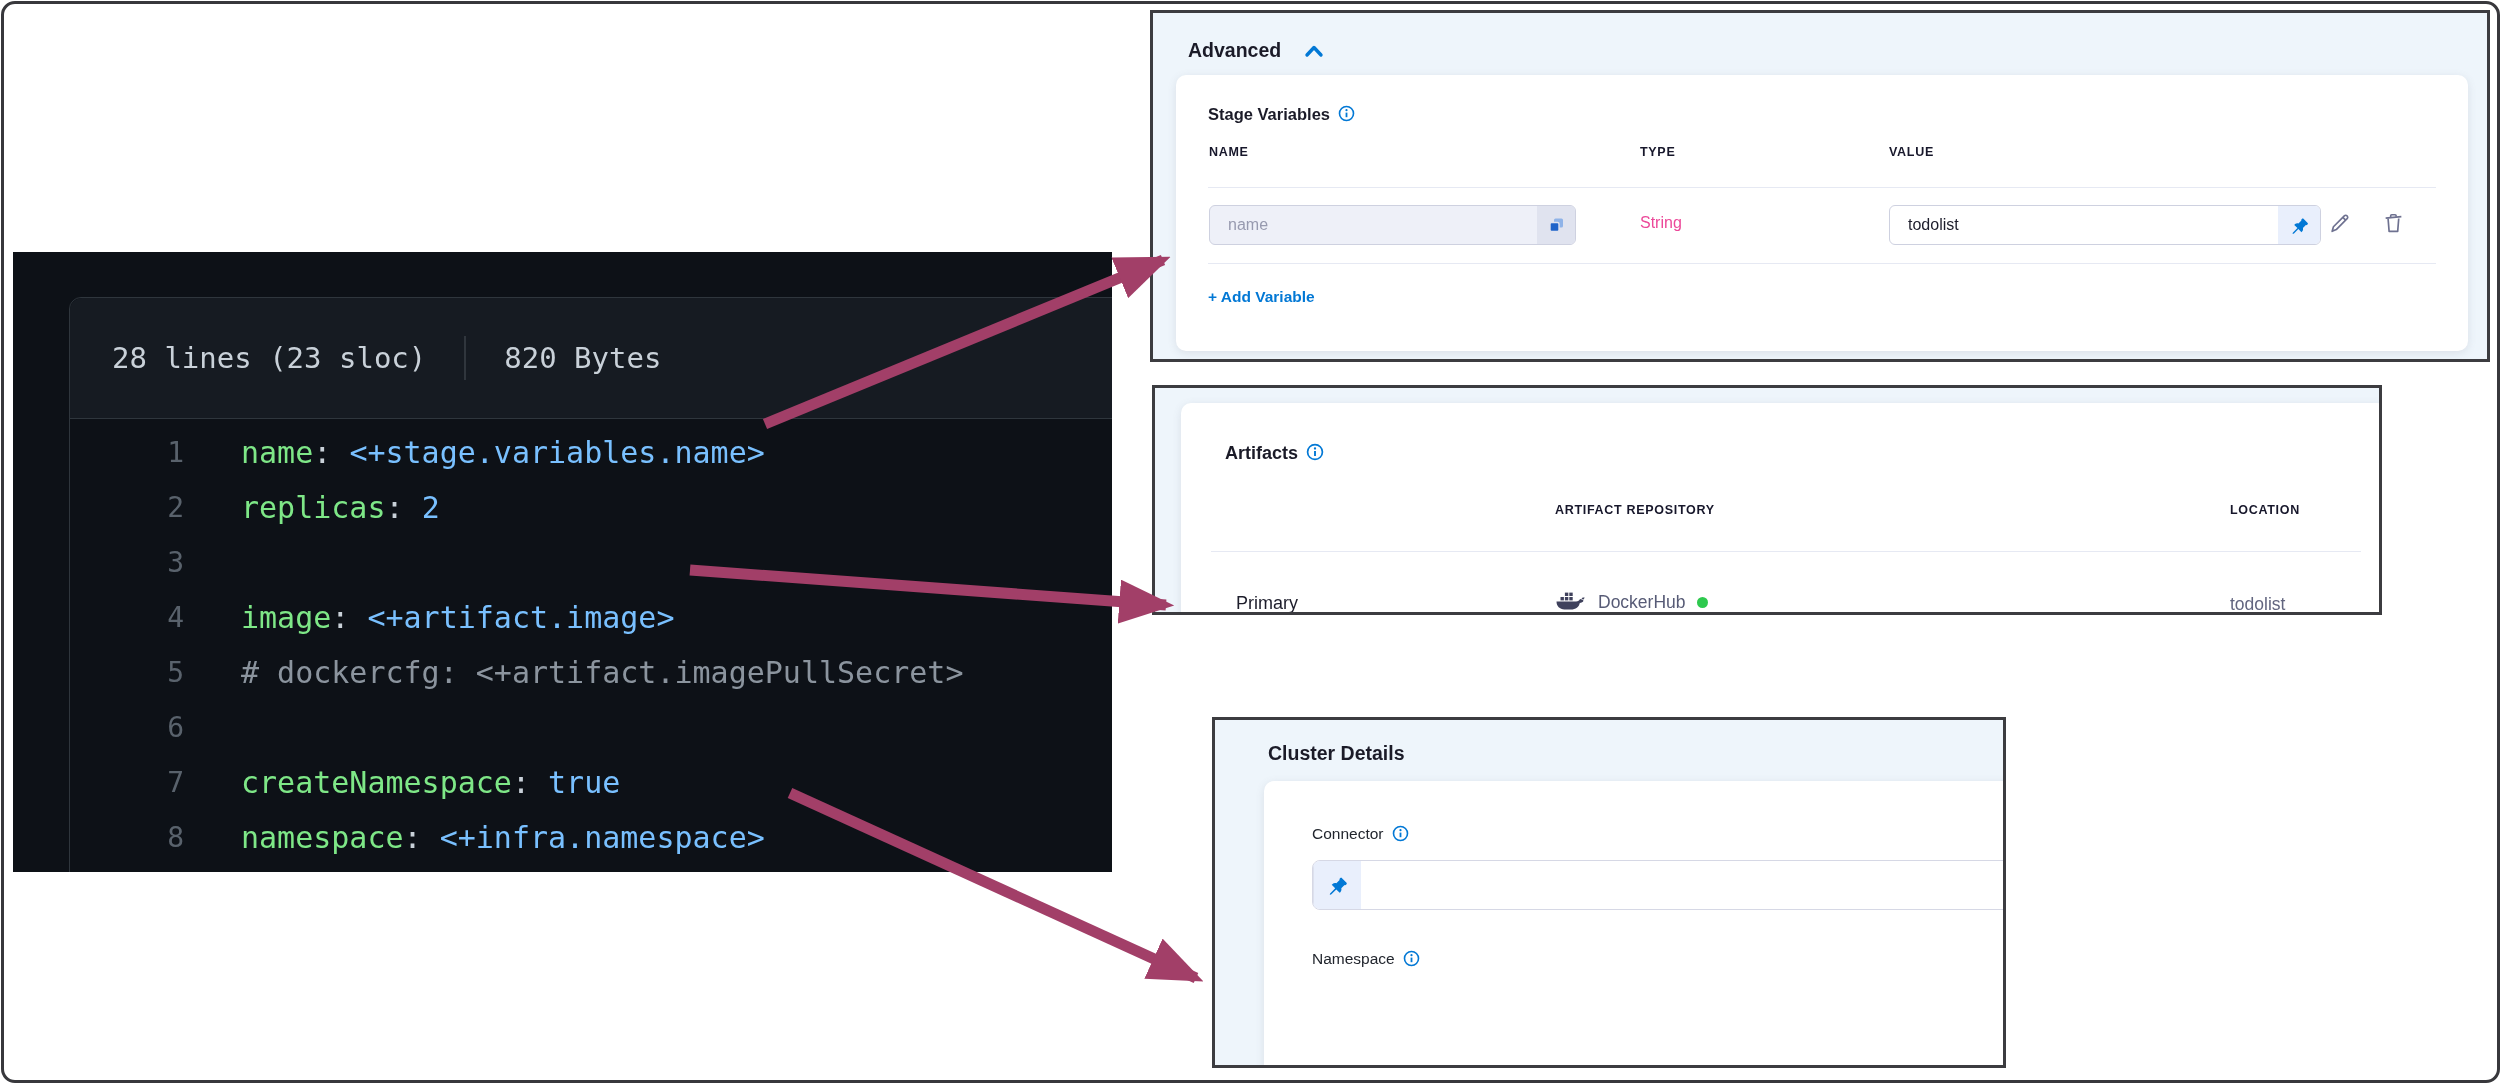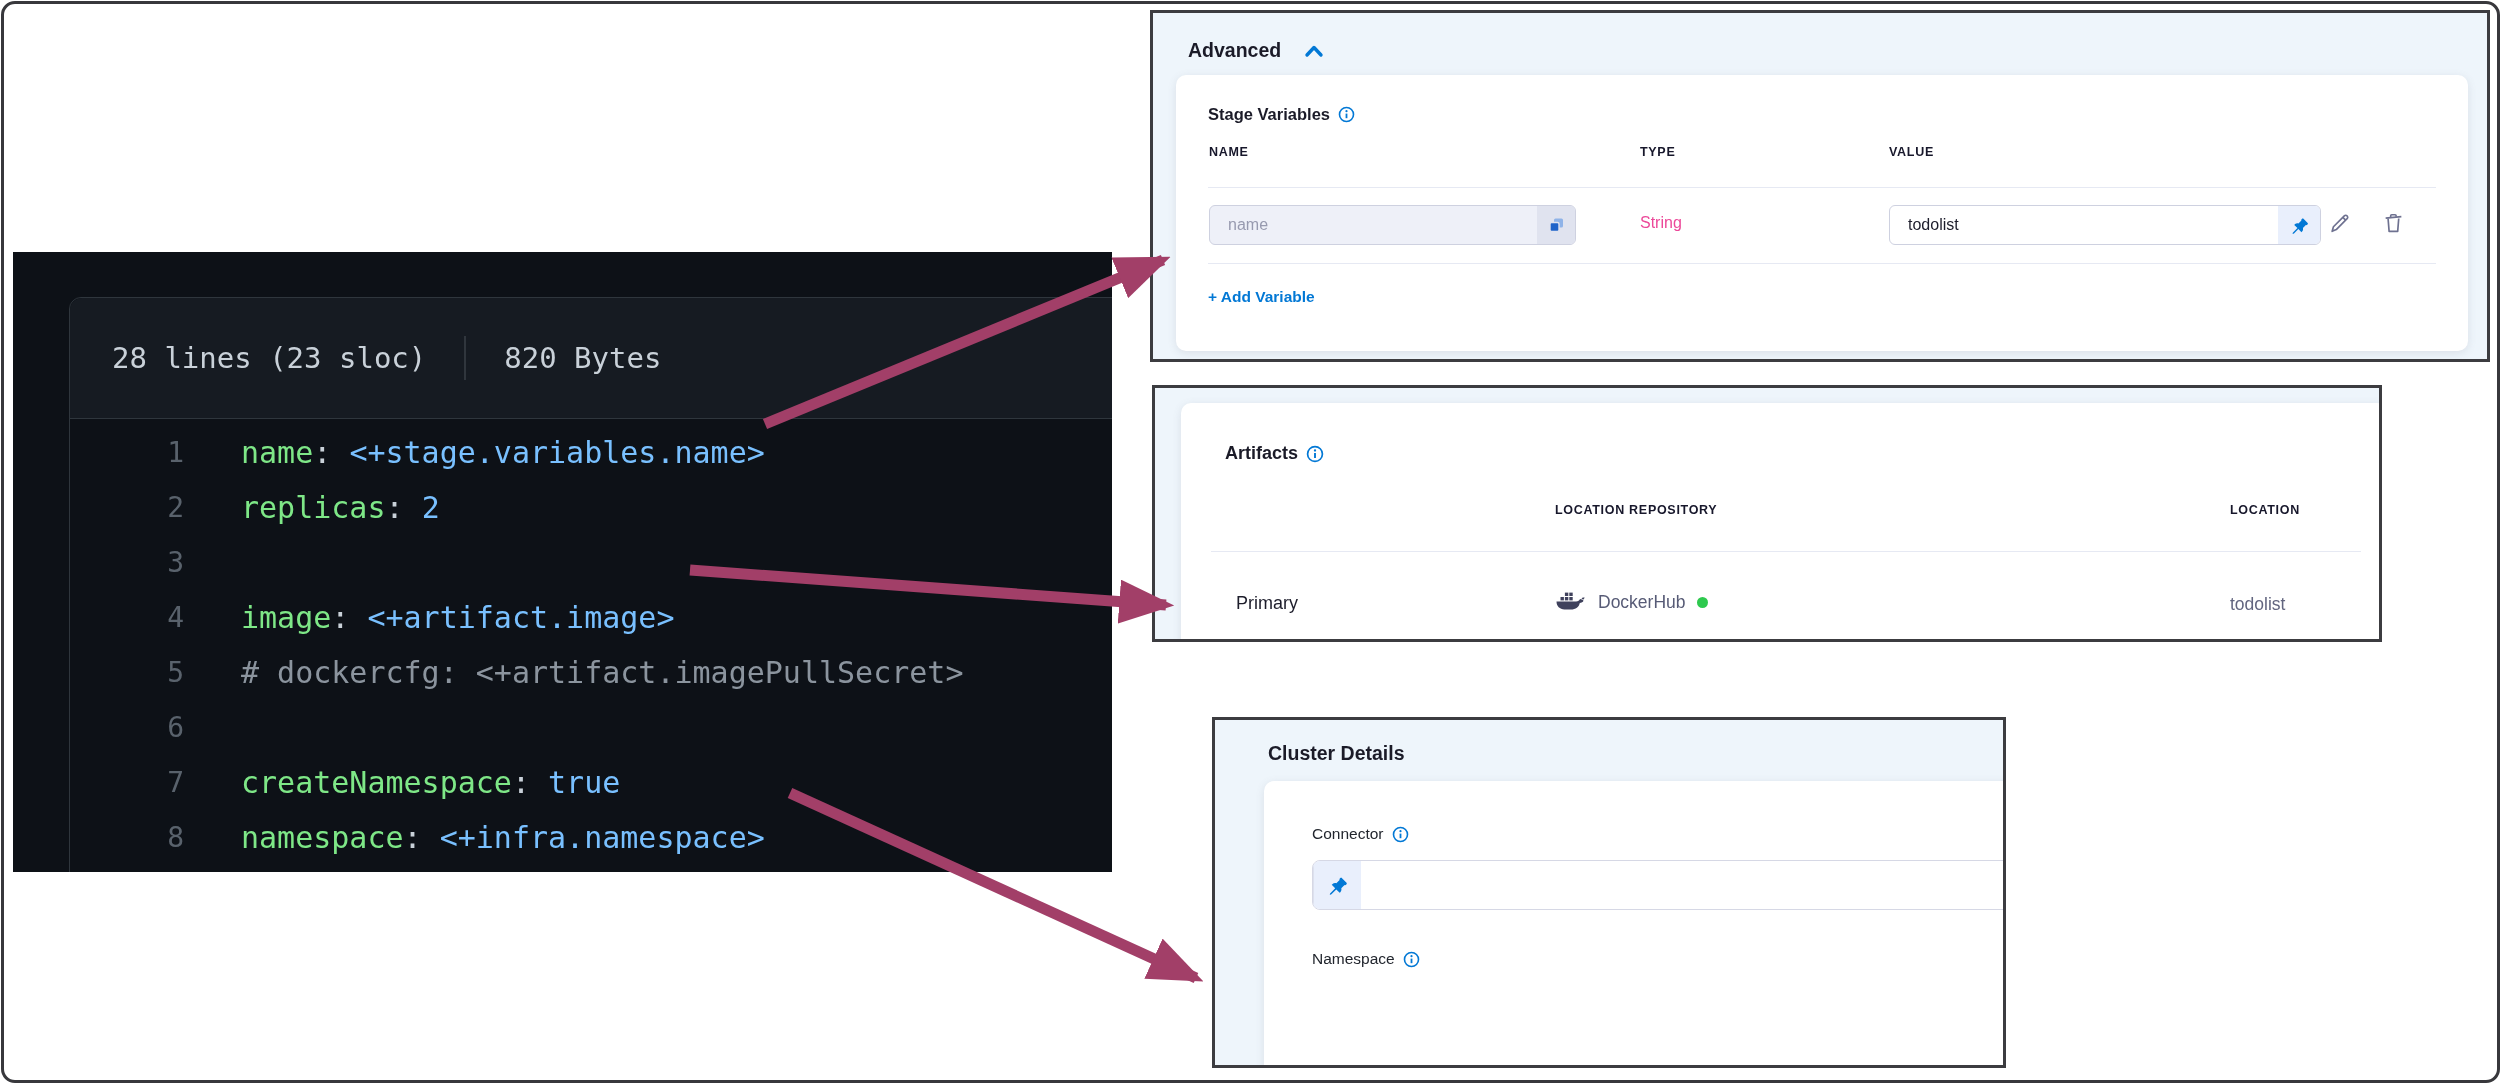--- a/index.html
+++ b/index.html
@@ -35,21 +35,21 @@
   .s-comment{color:#8b949e;}
 
   
   .panel{position:absolute;background:var(--panel-bg);
          border:3px solid var(--panel-border);box-sizing:border-box;overflow:hidden;}
   .card{position:absolute;background:#ffffff;border-radius:10px;
         box-shadow:0 2px 8px rgba(96,97,112,0.14);}
   .hdr-label{position:absolute;font-size:12.5px;font-weight:bold;letter-spacing:.7px;
              color:#17172b;}
   .divider{position:absolute;height:1px;background:var(--divider);}
-  .label-with-info{display:flex;align-items:center;gap:8px;}
+  .label-with-info{display:flex;gap:8px;}
   .title{font-weight:bold;color:#1b1b28;}
   .blue-link{color:var(--accent);font-weight:bold;font-size:15.5px;}
   .ginfo{flex:none;display:inline-flex;}
 
   
   .p-advanced{left:1150px;top:10px;width:1340px;height:352px;}
   .adv-title{position:absolute;left:35px;top:26px;display:flex;align-items:center;gap:23px;
              font-size:19.5px;}
   .adv-card{left:23px;top:62px;width:1292px;height:276px;}
   .sv-label{position:absolute;left:32px;top:30px;font-size:16.5px;font-weight:bold;color:#1b1b28;}
@@ -66,21 +66,21 @@
                background:#fff;border:1px solid #ced1e0;border-radius:6px;
                box-sizing:border-box;display:flex;align-items:center;overflow:hidden;}
   .value-input .val{flex:1;padding-left:18px;font-size:16px;color:var(--ink);}
   .pin-seg{width:42px;height:100%;background:#e9effc;display:flex;align-items:center;
            justify-content:center;cursor:pointer;}
   .row-icon{position:absolute;top:137px;cursor:pointer;}
   .icon-pencil{left:1152px;} .icon-trash{left:1206px;}
   .add-var{position:absolute;left:32px;top:213px;cursor:pointer;}
 
   
-  .p-artifacts{left:1152px;top:385px;width:1230px;height:257px;}
+  .p-artifacts{left:1152px;top:385px;width:1230px;height:230px;}
   .af-card{left:26px;top:15px;width:1206px;height:300px;}
   .af-title{position:absolute;left:44px;top:40px;font-size:18px;}
   .af-col-repo{left:374px;top:100px;} .af-col-loc{left:1049px;top:100px;}
   .af-div1{left:30px;right:26px;top:148px;} .af-div2{left:30px;right:26px;top:258px;}
   .af-primary{position:absolute;left:55px;top:190px;font-size:18px;color:var(--ink);}
   .af-repo{position:absolute;left:374px;top:186px;display:flex;align-items:center;gap:11px;}
   .af-repo .rname{font-size:17.5px;color:var(--muted);}
   .af-loc{position:absolute;left:1049px;top:191px;font-size:17.5px;color:#62657f;}
   .dot{width:11px;height:11px;border-radius:50%;background:var(--green);flex:none;}
 
@@ -201,21 +201,21 @@
     <div class="af-title label-with-info">
       <span class="title">Artifacts</span>
       <span class="ginfo">
         <svg width="18" height="18" viewBox="0 0 17 17">
             <circle cx="8.5" cy="8.5" r="7" fill="none" stroke="#0278d5" stroke-width="1.6"></circle>
             <circle cx="8.5" cy="5.2" r="1.1" fill="#0278d5"></circle>
             <line x1="8.5" y1="7.6" x2="8.5" y2="12.2" stroke="#0278d5" stroke-width="1.8"></line>
           </svg>
       </span>
     </div>
-    <div class="hdr-label af-col-repo">LOCATION REPOSITORY</div>
+    <div class="hdr-label af-col-repo">ARTIFACT REPOSITORY</div>
     <div class="hdr-label af-col-loc">LOCATION</div>
     <div class="divider af-div1"></div>
     <div class="af-primary">Primary</div>
     <div class="af-repo">
       <svg width="32" height="27" viewBox="0 0 32 27">
         <g fill="#3f415c">
           <rect x="5.5" y="8" width="3.4" height="3.4"></rect>
             <rect x="9.9" y="8" width="3.4" height="3.4"></rect>
           <rect x="14.3" y="8" width="3.4" height="3.4"></rect>
             <rect x="9.9" y="3.6" width="3.4" height="3.4"></rect>

